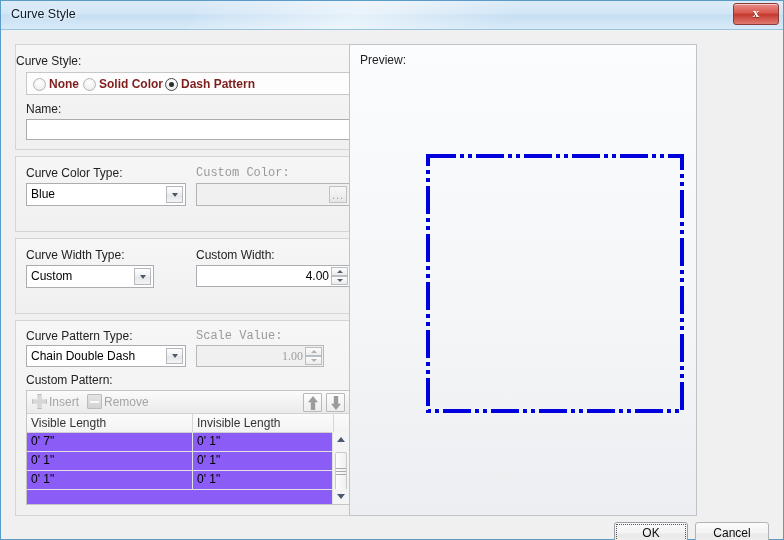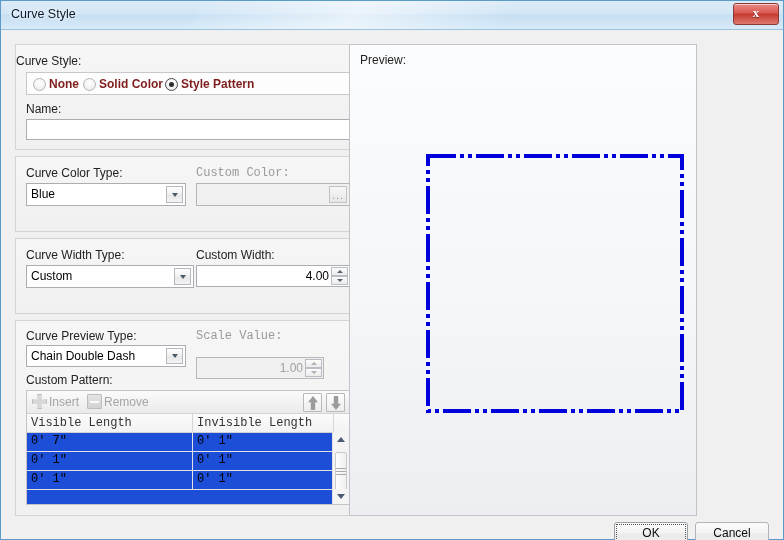--- a/index.html
+++ b/index.html
@@ -309,22 +309,21 @@
     clip-path: polygon(50% 0, 100% 45%, 72% 45%, 72% 100%, 28% 100%, 28% 45%, 0 45%);
   }
   .arrowbtn.down .glyph {
     clip-path: polygon(50% 100%, 100% 55%, 72% 55%, 72% 0, 28% 0, 28% 55%, 0 55%);
   }
 
   
   .grid {
     position: absolute;
     left: 0; top: 23px; right: 0; bottom: 0;
-    background: #1d4ed8;
-    font-family: Liberation Mono, monospace;
+    background: #8b5cf6;
   }
   .gridhead {
     position: absolute;
     left: 0; top: 0; right: 0;
     height: 18px;
     background: linear-gradient(to bottom, #fbfbfb 0%, #f3f3f3 100%);
     border-bottom: 1px solid #d0d0d0;
   }
   .hcell {
     position: absolute;
@@ -471,21 +470,21 @@
         <div class="radio" style="left:6px;">
           <span class="dot"></span>
           <span class="rlabel">None</span>
         </div>
         <div class="radio" style="left:56px;">
           <span class="dot"></span>
           <span class="rlabel">Solid Color</span>
         </div>
         <div class="radio checked" style="left:138px;">
           <span class="dot"></span>
-          <span class="rlabel">Style Pattern</span>
+          <span class="rlabel">Dash Pattern</span>
         </div>
       </div>
 
       <div class="lbl" style="left:10px; top:57px;">Name:</div>
       <input class="textbox" type="text" style="left: 10px; top: 74px; width: 324px; height: 21px;" placeholder="">
     </div>
 
     <div class="group" style="left:14px; top:126px; width:344px; height:76px;">
       <div class="lbl" style="left:10px; top:9px;">Curve Color Type:</div>
       <div class="combo" style="left:10px; top:26px; width:160px; height:23px;">
@@ -494,42 +493,42 @@
       </div>
 
       <div class="lbl dis" style="left:180px; top:9px;">Custom Color:</div>
       <div class="textbox disabled" style="left:180px; top:26px; width:154px; height:23px;">
         <div class="browse" style="right:2px; top:2px; width:18px; height:17px; line-height:16px;">...</div>
       </div>
     </div>
 
     <div class="group" style="left:14px; top:208px; width:344px; height:76px;">
       <div class="lbl" style="left:10px; top:9px;">Curve Width Type:</div>
-      <div class="combo" style="left:10px; top:26px; width:168px; height:23px;">
+      <div class="combo" style="left:10px; top:26px; width:128px; height:23px;">
         <div class="cval">Custom</div>
         <div class="cbtn"></div>
       </div>
 
       <div class="lbl" style="left:180px; top:9px;">Custom Width:</div>
       <div class="spin" style="left:180px; top:26px; width:154px; height:22px;">
         <div class="sval">4.00</div>
         <div class="sup"></div>
         <div class="sdn"></div>
       </div>
     </div>
 
     <div class="group" style="left:14px; top:290px; width:344px; height:196px;">
-      <div class="lbl" style="left:10px; top:8px;">Curve Preview Type:</div>
+      <div class="lbl" style="left:10px; top:8px;">Curve Pattern Type:</div>
       <div class="combo" style="left:10px; top:24px; width:160px; height:22px;">
         <div class="cval" style="line-height:20px;">Chain Double Dash</div>
         <div class="cbtn"></div>
       </div>
 
       <div class="lbl dis" style="left:180px; top:8px;">Scale Value:</div>
-      <div class="spin disabled" style="left:180px; top:36px; width:128px; height:22px;">
+      <div class="spin disabled" style="left:180px; top:24px; width:128px; height:22px;font-family:Liberation Serif, serif;">
         <div class="sval">1.00</div>
         <div class="sup"></div>
         <div class="sdn"></div>
       </div>
 
       <div class="lbl" style="left:10px; top:52px;">Custom Pattern:</div>
 
       <div class="panel" style="left:10px; top:69px; width:324px; height:115px;">
 
         <div class="toolbar">

